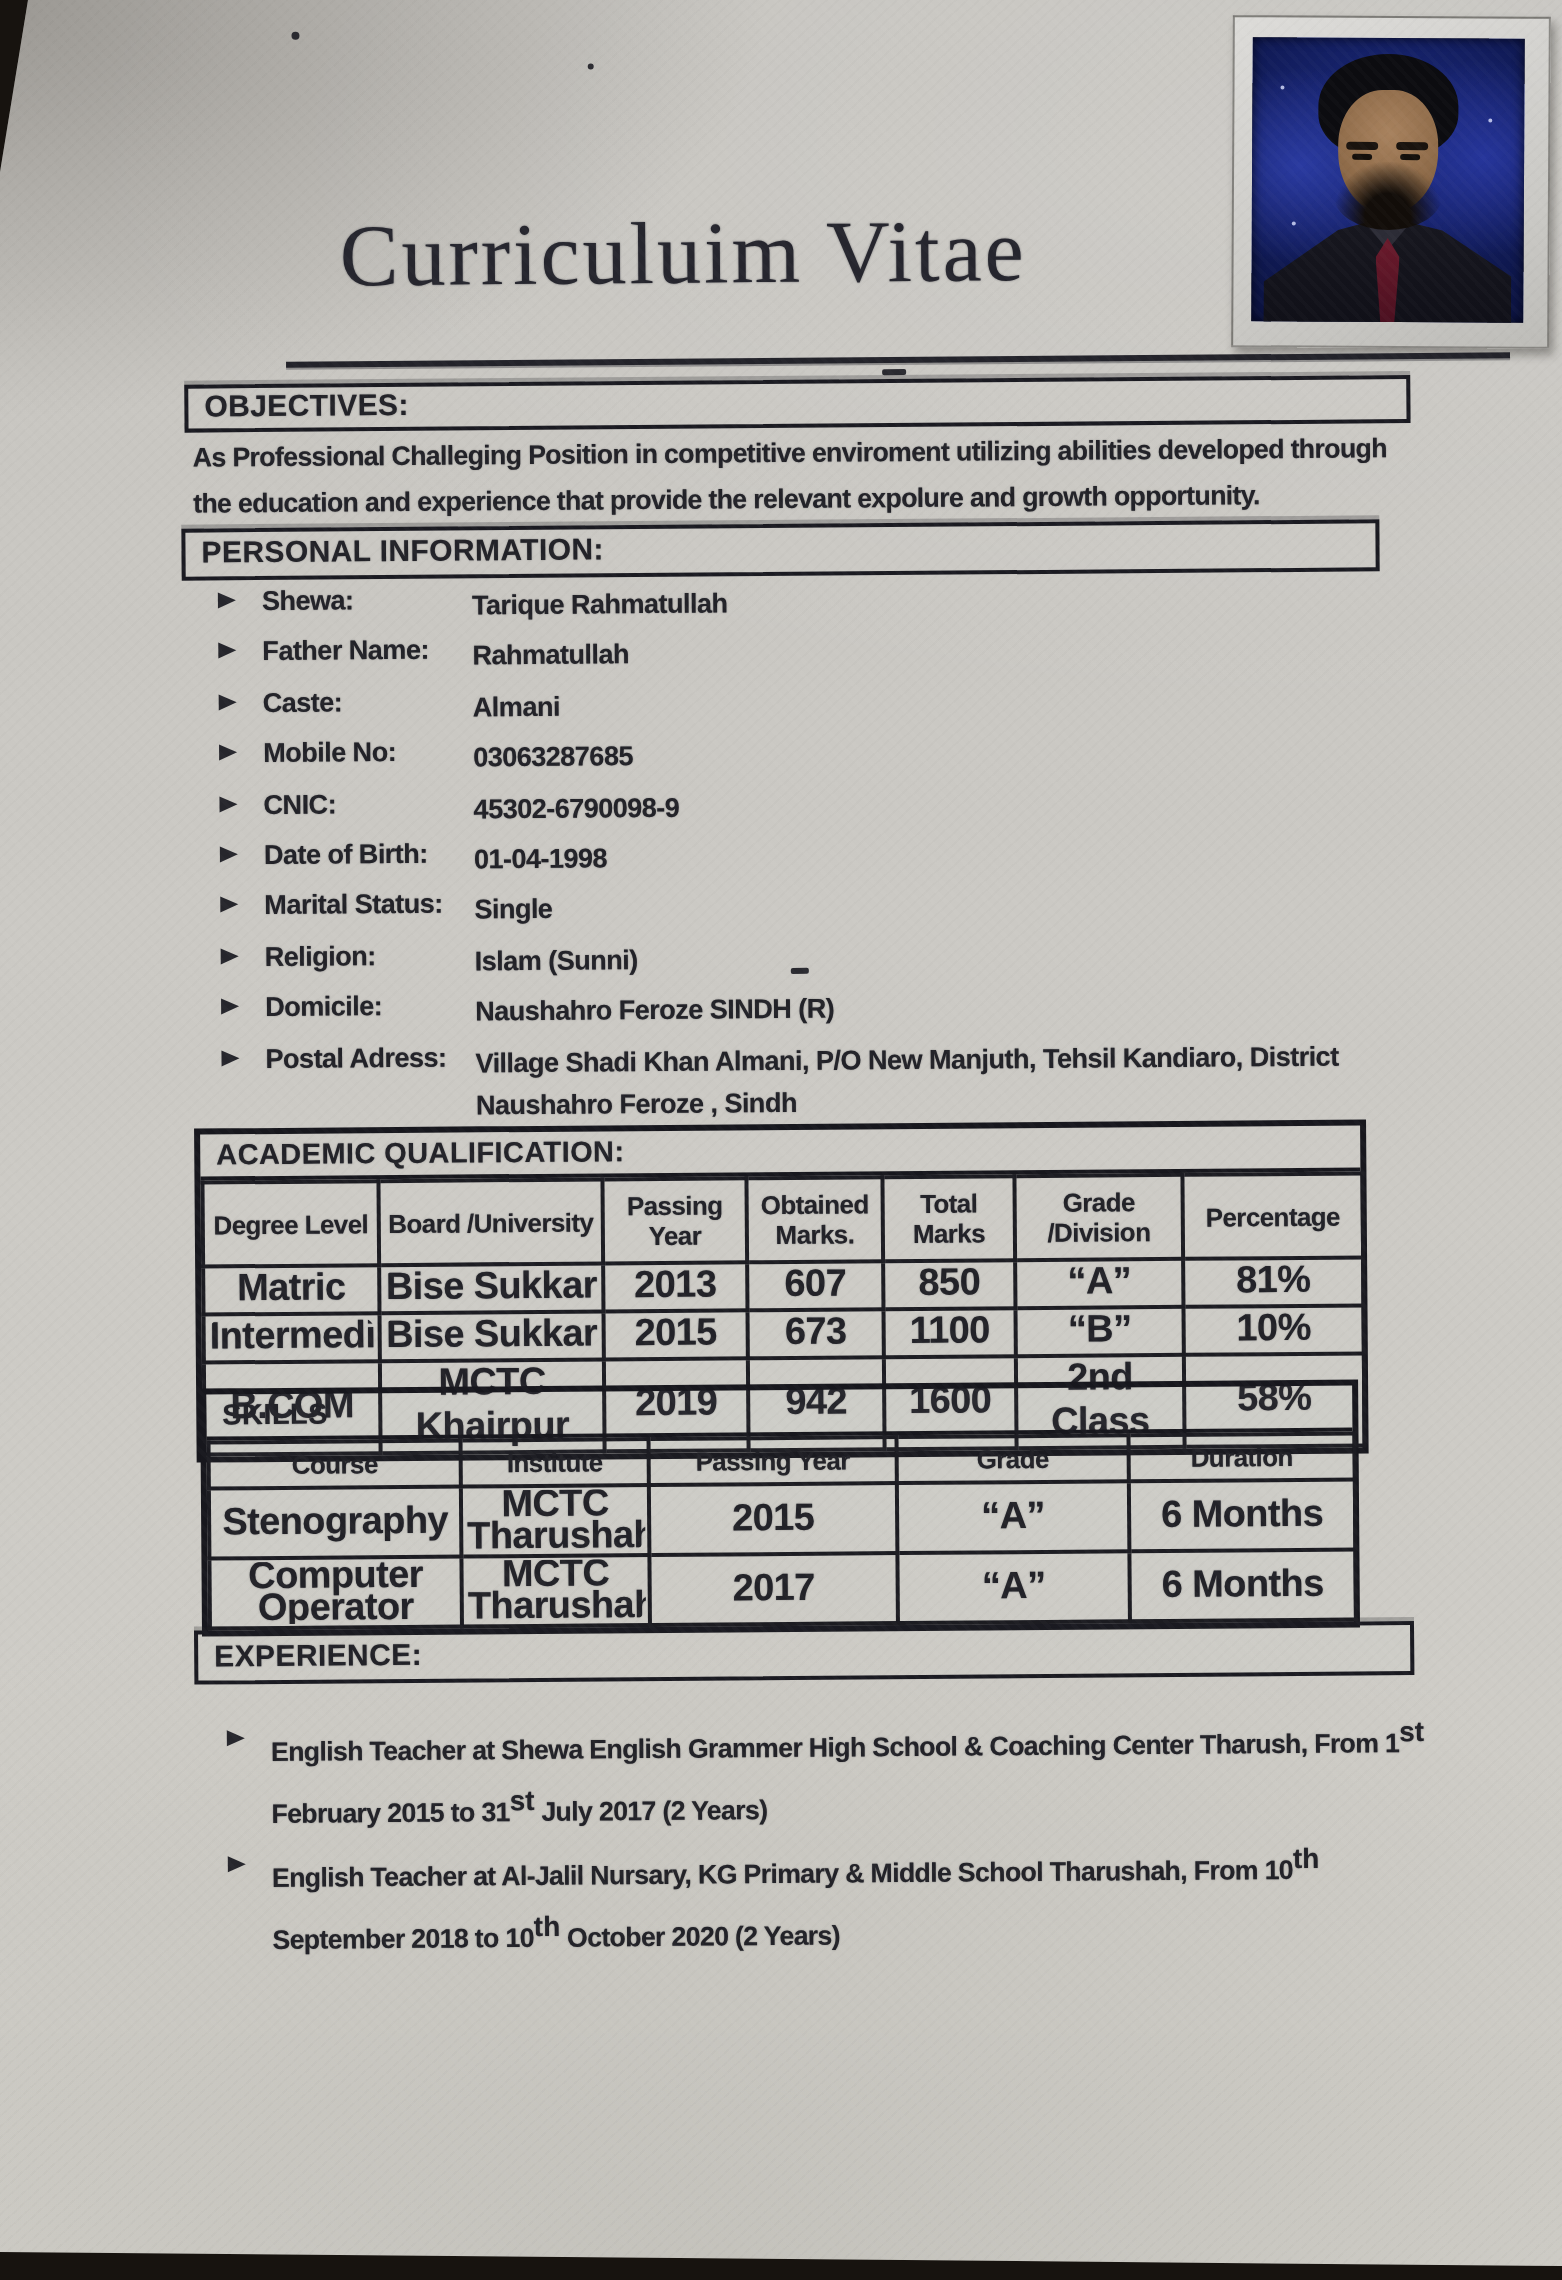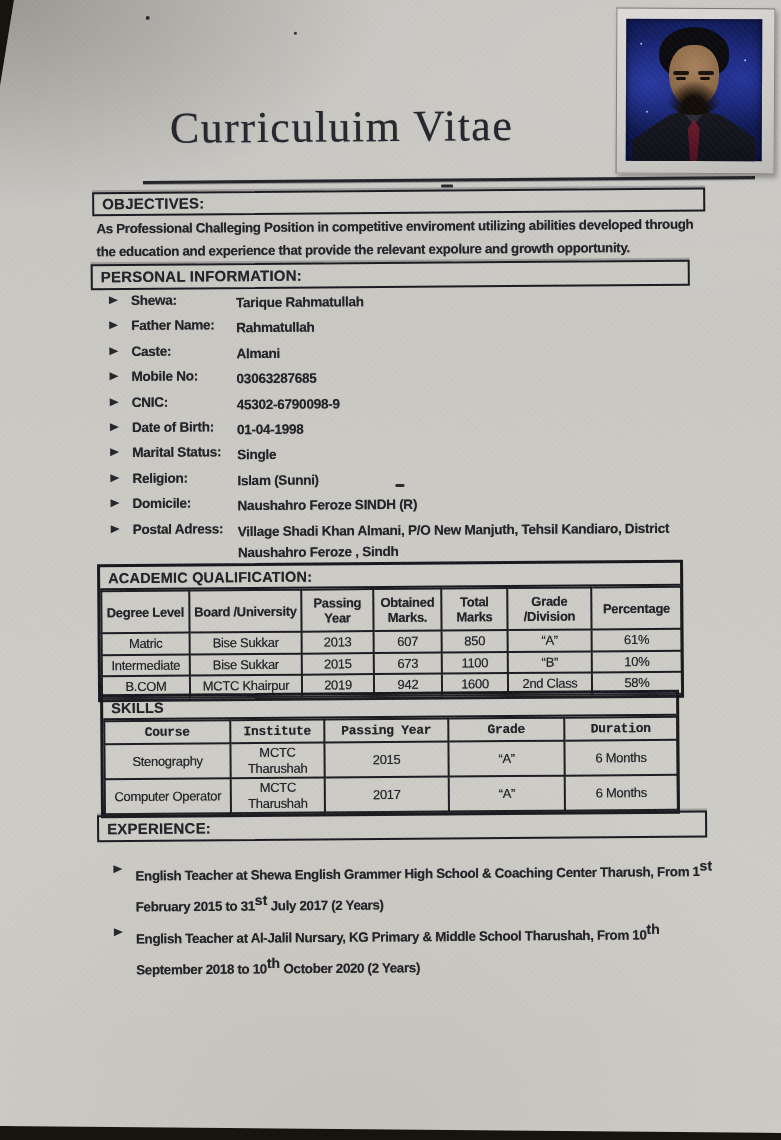--- a/index.html
+++ b/index.html
@@ -67,24 +67,24 @@
   .p-value{flex:1;font-weight:bold;font-size:13.6px;letter-spacing:-0.3px;line-height:21.5px;max-width:456px;}
 
   
   .tbl-wrap{position:absolute;border:3px solid #17171d;box-sizing:border-box;background:rgba(255,255,255,0.02);}
   .acad-wrap{left:97px;top:562px;width:586px;}
   .skills-wrap{left:99px;top:692px;width:579px;}
   .tbl-heading{font-weight:bold;font-size:14.5px;letter-spacing:.2px;padding:3px 8px 2px 8px;border-bottom:2.5px solid #17171d;}
   table{border-collapse:collapse;table-layout:fixed;width:100%;}
   td,th{border:2px solid #1c1c22;text-align:center;vertical-align:middle;padding:0 2px;overflow:hidden;}
   th{font-weight:bold;font-size:13px;letter-spacing:-0.3px;line-height:15px;}
-  td{font-weight:normal;font-size:13px;letter-spacing:-0.3px;border-radius:10px;}
+  td{font-weight:bold;font-size:19px;letter-spacing:-0.3px;border-radius:10px;}
   .acad-wrap th{height:40px;}
   .acad-wrap td{height:19.5px;}
-  .skills-wrap th{height:21px;font-family:Liberation Mono, monospace;}
+  .skills-wrap th{height:21px;}
   .skills-wrap td{height:33px;line-height:16px;}
 
   
   .exp-list{position:absolute;left:111px;top:856px;width:586px;}
   .e-item{display:flex;align-items:flex-start;margin-bottom:1px;}
   .e-item .tri{margin-top:7px;}
   .e-text{line-height:25.6px;}
   .e-text sup{font-size:14px;letter-spacing:0;}
 
   
@@ -241,21 +241,21 @@
           <th>Grade /Division</th>
           <th>Percentage</th>
         </tr>
         <tr>
           <td>Matric</td>
           <td>Bise Sukkar</td>
           <td>2013</td>
           <td>607</td>
           <td>850</td>
           <td>“A”</td>
-          <td>61%</td>
+          <td>81%</td>
         </tr>
         <tr>
           <td>Intermediate</td>
           <td>Bise Sukkar</td>
           <td>2015</td>
           <td>673</td>
           <td>1100</td>
           <td>“B”</td>
           <td>10%</td>
         </tr>

